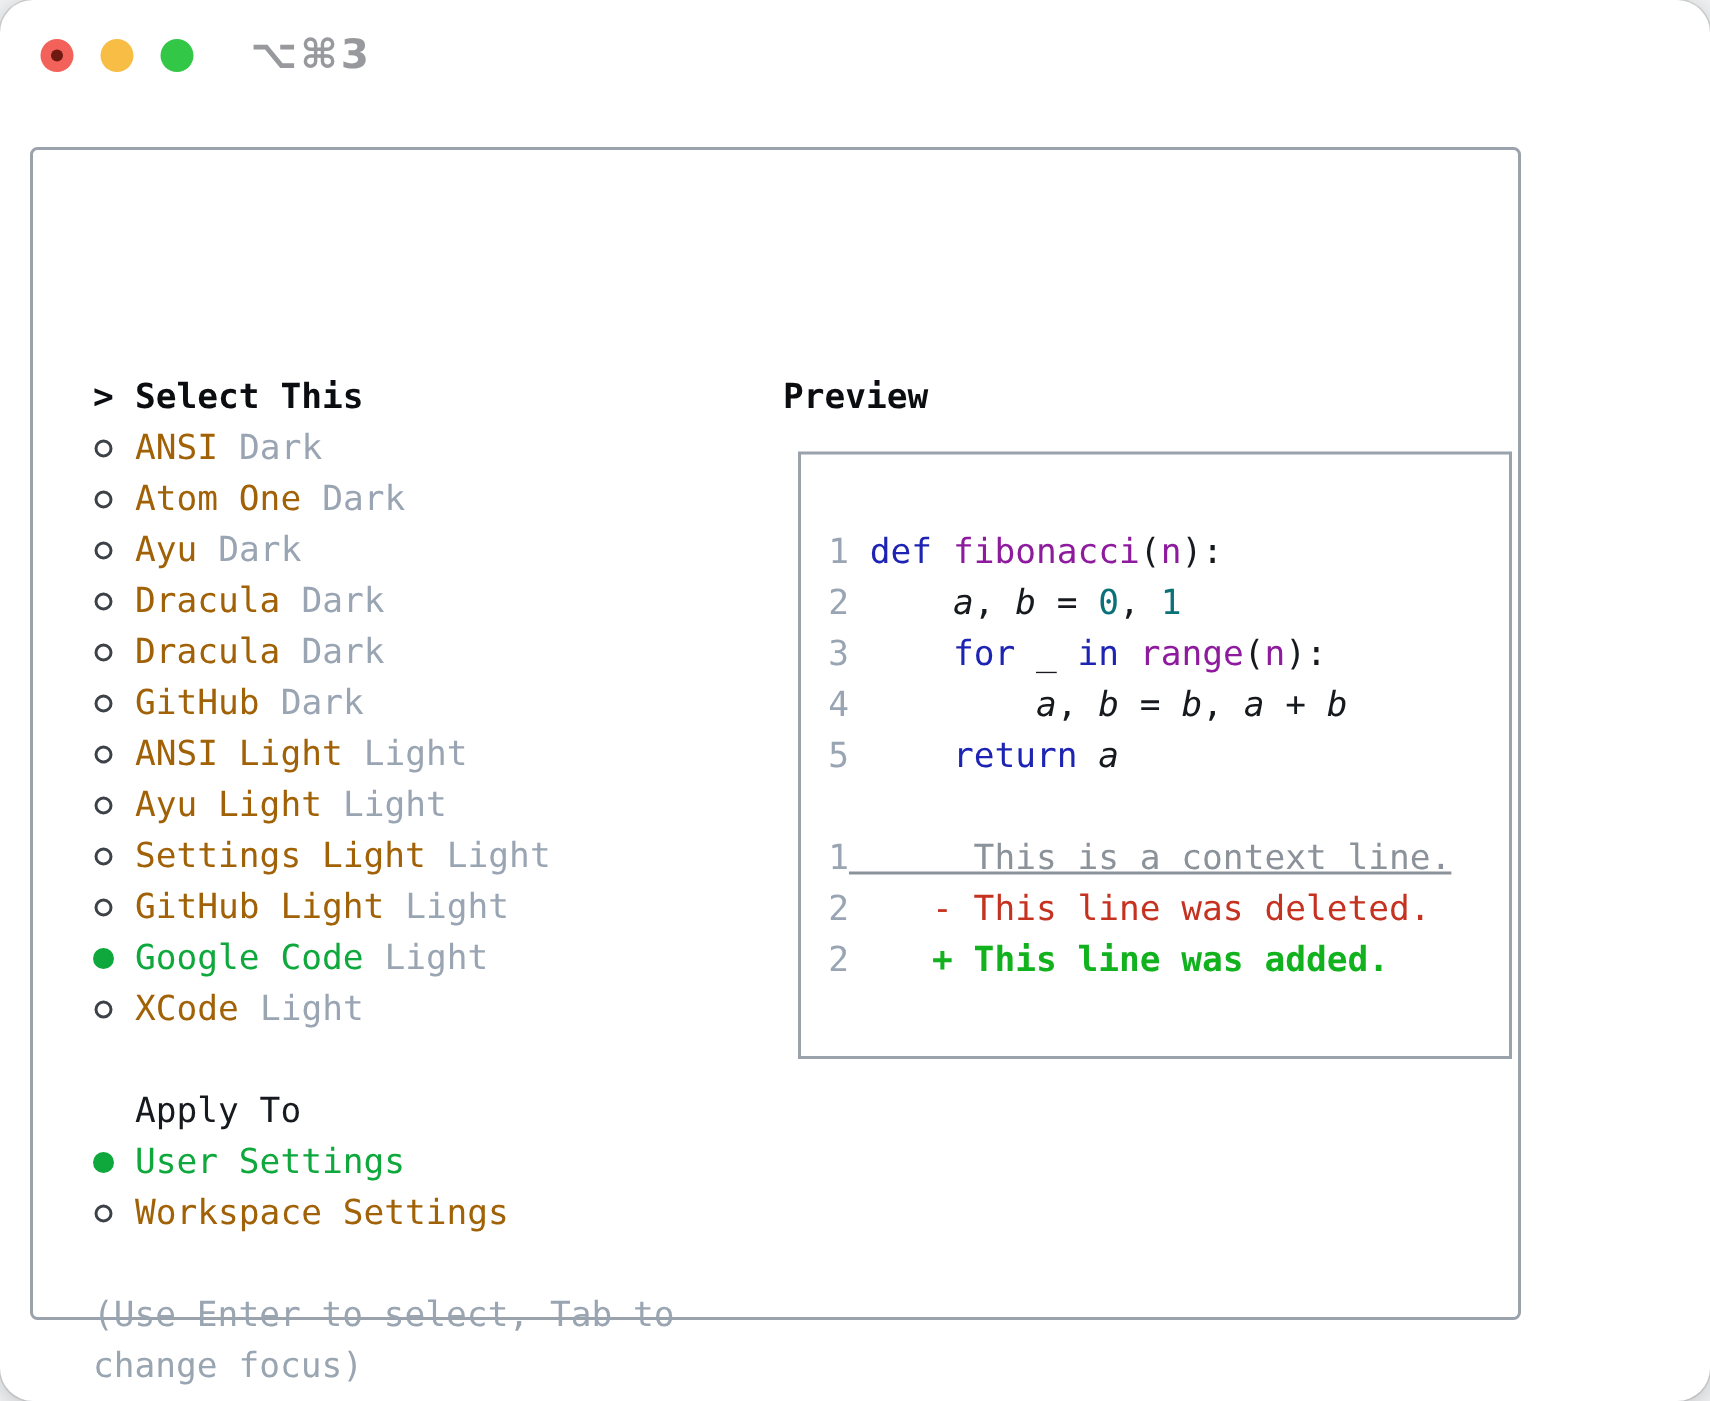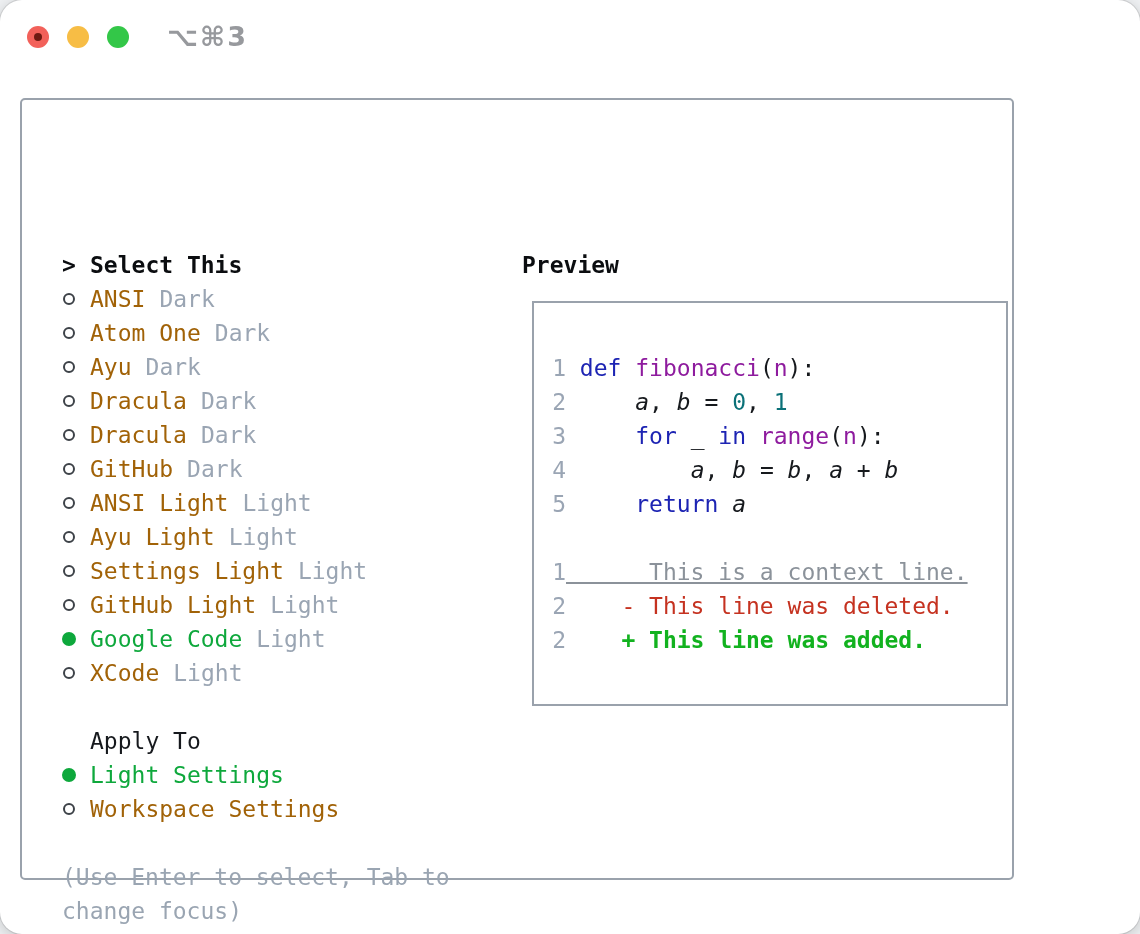--- a/index.html
+++ b/index.html
@@ -97,21 +97,21 @@
           <div class="row item"><span class="dot-cell"><span class="dot on"></span></span><span class="name green">Google Code</span><span class="tag">Light</span></div>
           <div class="row item"><span class="dot-cell"><span class="dot"></span></span><span class="name">XCode</span><span class="tag">Light</span></div>
         </div>
 
       <div class="row blank"></div>
       <div class="row subheader">
         <span>Apply To</span>
       </div>
 
       <div id="apply-list">
-          <div class="row item"><span class="dot-cell"><span class="dot on"></span></span><span class="name green">Light Settings</span></div>
+          <div class="row item"><span class="dot-cell"><span class="dot on"></span></span><span class="name green">User Settings</span></div>
           <div class="row item"><span class="dot-cell"><span class="dot"></span></span><span class="name">Workspace Settings</span></div>
         </div>
 
       <div class="row blank"></div>
       <div class="row hint">(Use Enter to select, Tab to</div>
       <div class="row hint">change focus)</div>
     </div>
 
     <div class="preview-label">Preview</div>
     <div class="preview-box">

